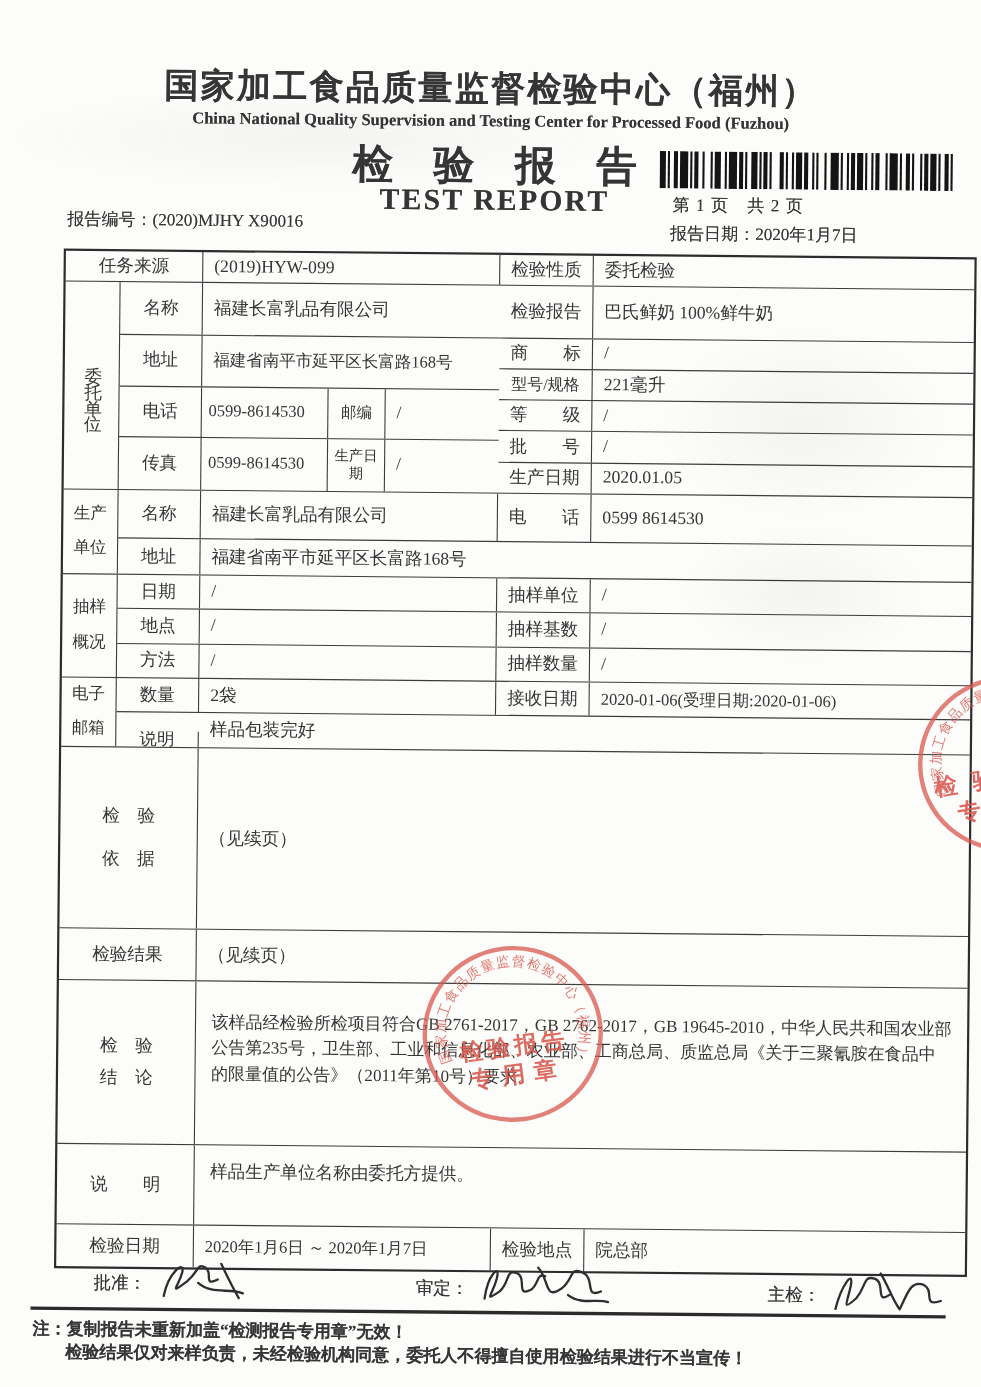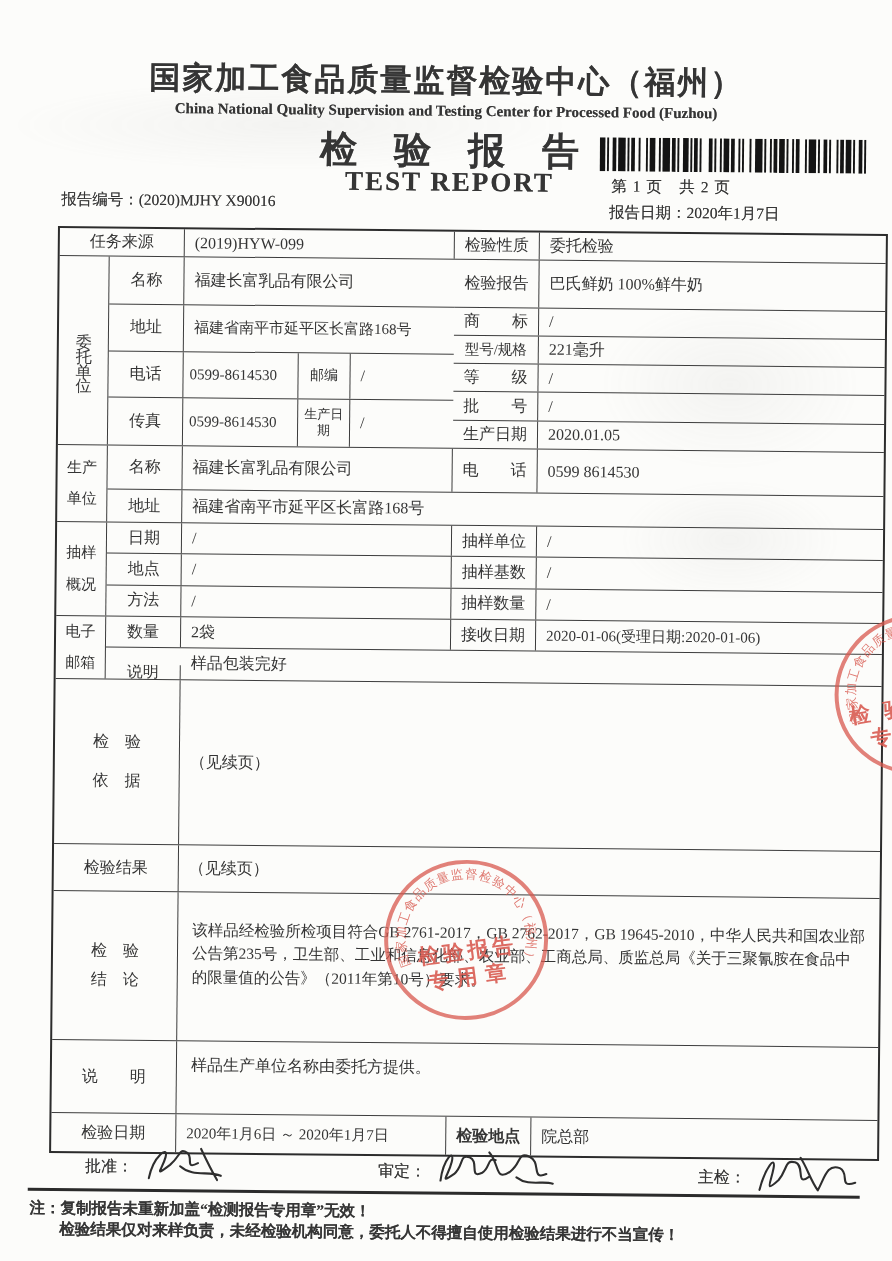--- a/index.html
+++ b/index.html
@@ -256,21 +256,21 @@
       </div>
 
       <div class="sec" style="height:72px;">
         <div class="c lab" style="width:125px;">说　　明</div>
         <div class="c last" style="width:701px;align-items:flex-start;padding:14px 14px;">样品生产单位名称由委托方提供。</div>
       </div>
 
       <div class="sec" style="height:38px;">
         <div class="c lab" style="width:125px;">检验日期</div>
         <div class="c val" style="width:270px;font-size:15px;">2020年1月6日 ～ 2020年1月7日</div>
-        <div class="c lab" style="width:85px;font-weight:bold;">检验地点</div>
+        <div class="c lab" style="width:85px;">检验地点</div>
         <div class="c val last" style="width:346px;">院总部</div>
       </div>
     </div>
 
     <div class="abs sig-label ink" style="left:95px;top:1156px;">批准：</div>
     <svg class="abs" style="left:150px;top:1136px;transform:rotate(-4deg);" width="110" height="52">
       <path class="sig" d="M8,38 C14,16 30,6 26,18 C22,30 12,38 30,26 C42,17 40,9 48,15 C54,20 44,32 58,26 M40,28 C52,40 68,34 80,40 M62,12 C66,22 70,32 76,44"></path>
     </svg>
     <div class="abs sig-label ink" style="left:388px;top:1158px;">审定：</div>
     <svg class="abs" style="left:440px;top:1134px;transform:rotate(-3deg);" width="130" height="58">

